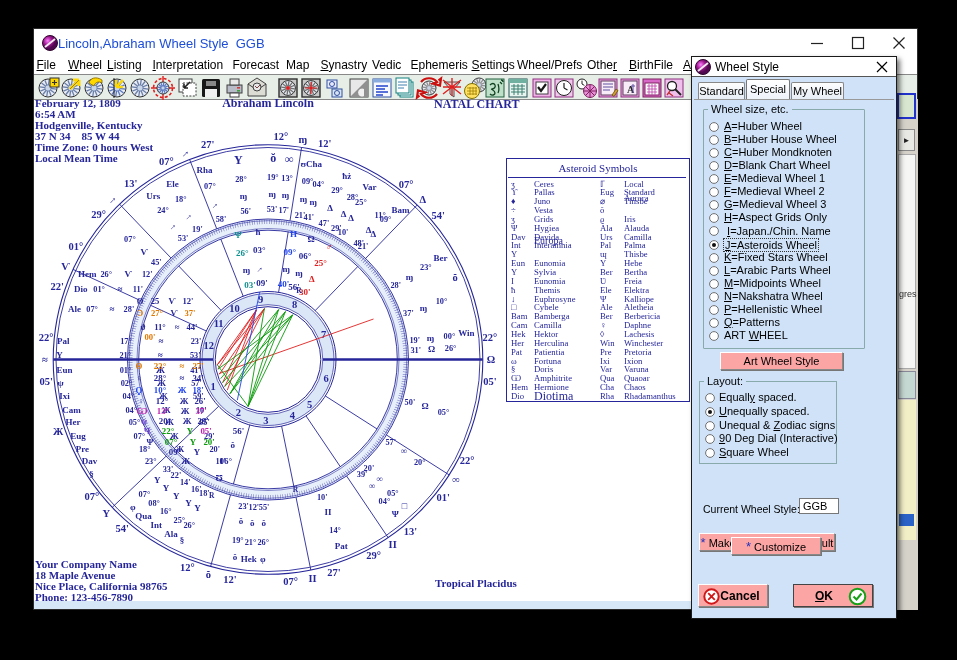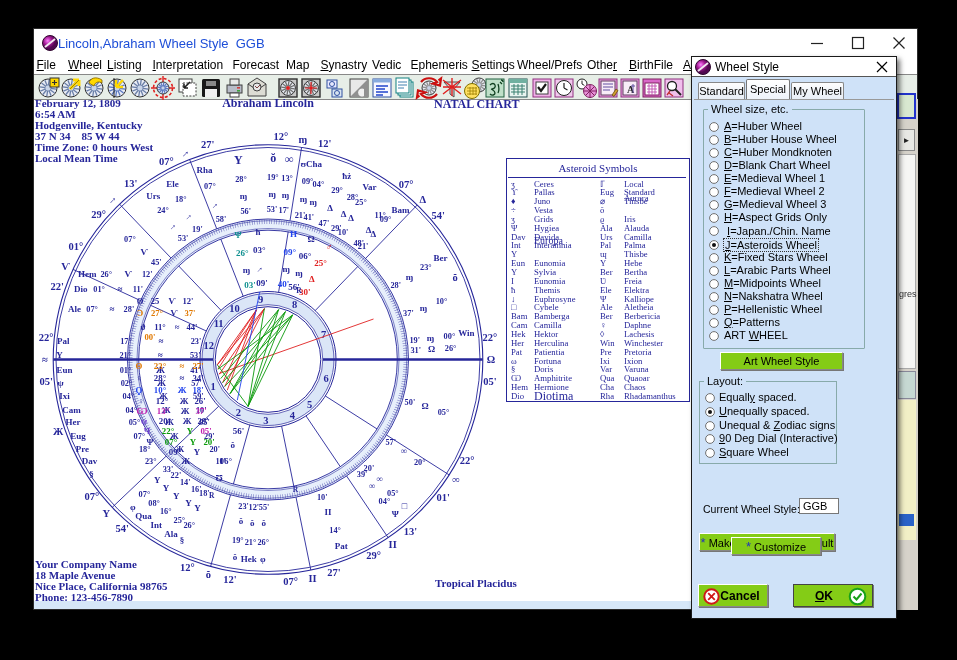--- a/index.html
+++ b/index.html
@@ -1,17 +1,17 @@
 <!DOCTYPE html>
 <html><head><meta charset="utf-8"><style>
 *{margin:0;padding:0;box-sizing:border-box}
 body{width:957px;height:660px;background:#000;overflow:hidden;font-family:"Liberation Sans",sans-serif}
 #page{position:relative;width:957px;height:660px;background:#000;border-radius:22px 0 26px 30px}
 #win{position:absolute;left:33px;top:28px;width:885px;height:582px;background:#fff;border:1px solid #2b2b2b}
-.btn{background:#84cc16;border:1px solid #888;border-top-color:#fff;border-left-color:#fff;box-shadow:1px 1px 0 #777}
+.btn{background:#fca5a5;border:1px solid #888;border-top-color:#fff;border-left-color:#fff;box-shadow:1px 1px 0 #777}
 </style></head><body>
 <div id="page">
  <div id="win">
   <svg width="16" height="16" style="position:absolute;left:8px;top:6px">
         <defs>
           <radialGradient id="ic2" cx="35%" cy="35%">
             <stop offset="0%" stop-color="#ff80ff"></stop>
             <stop offset="55%" stop-color="#a01890"></stop>
             <stop offset="100%" stop-color="#500850"></stop>
           </radialGradient>

